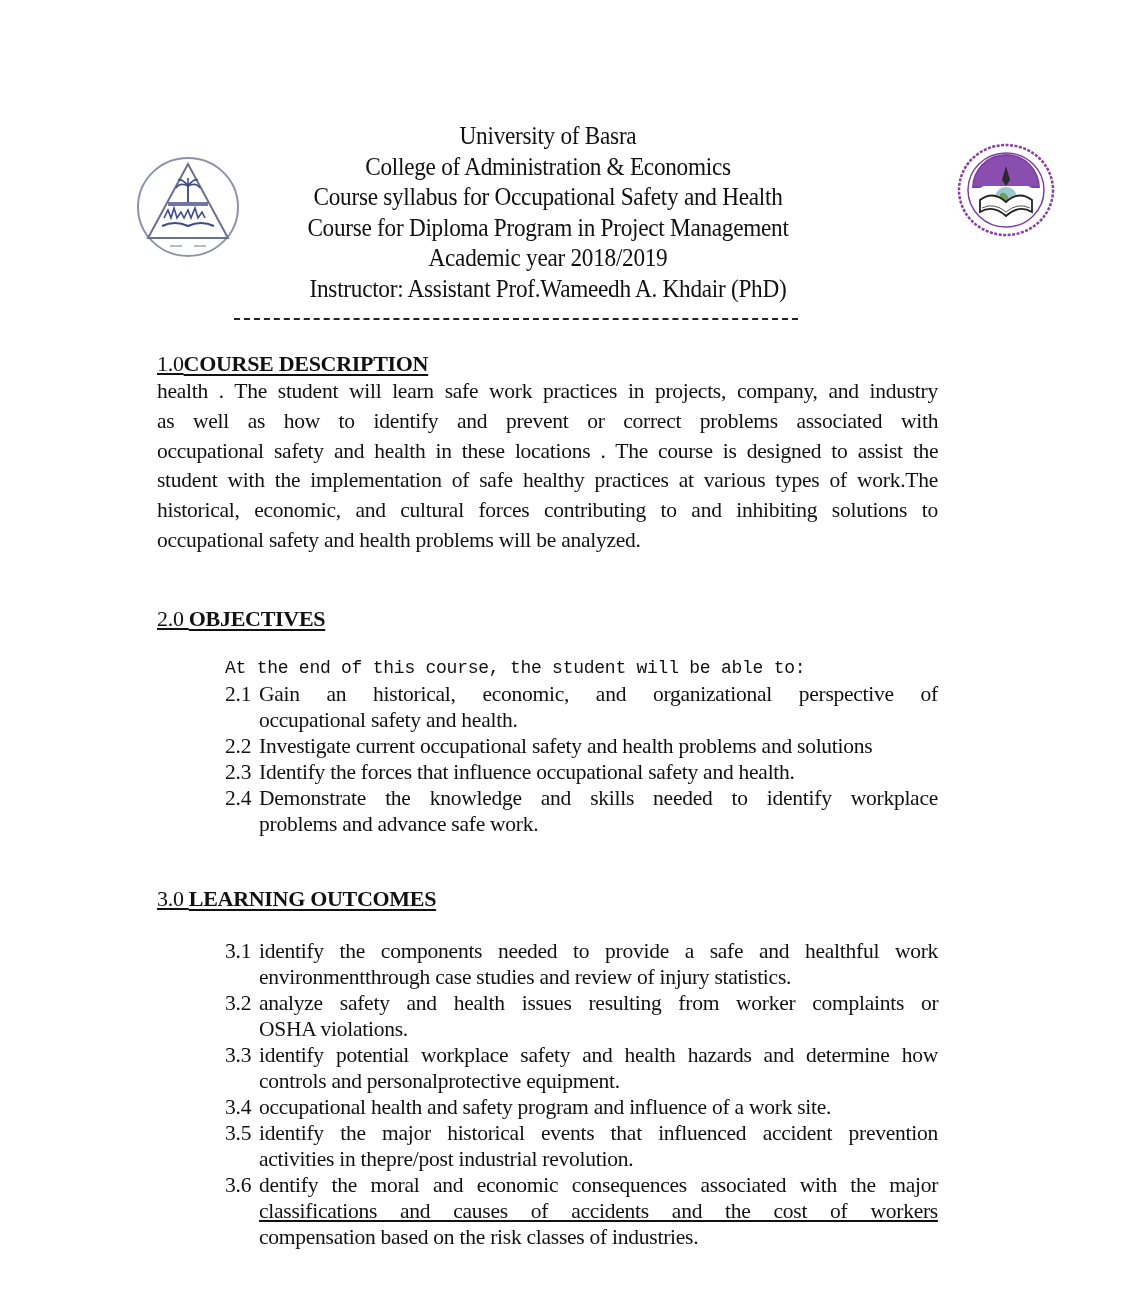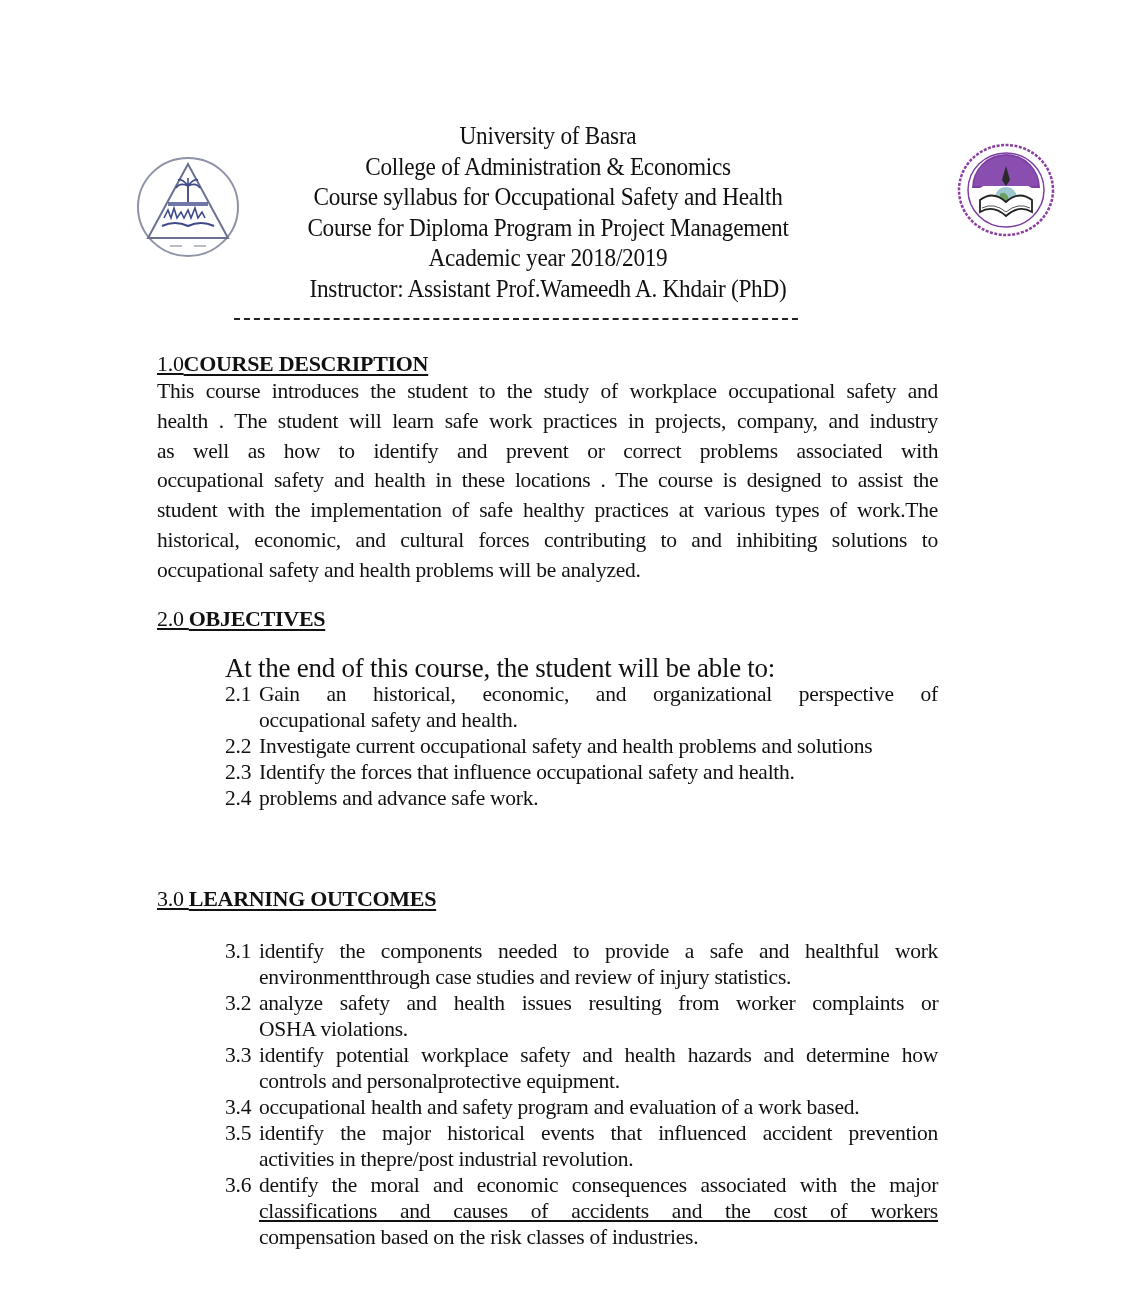--- a/index.html
+++ b/index.html
@@ -100,24 +100,25 @@
       white-space: nowrap;
       height: 29.8px;
     }
     .para-line.last {
       text-align-last: left;
     }
 
     .list-intro {
       position: absolute;
       left: 225px;
-      font-size: 27px;
+      font-size: 18px;
       line-height: 26px;
       letter-spacing: -0.25px;
       white-space: nowrap;
+      font-family: Liberation Mono, monospace;
     }
 
     .list {
       position: absolute;
       left: 225px;
       width: 713px;
       margin: 0;
       padding: 0;
       list-style: none;
       font-size: 21.5px;
@@ -192,21 +193,20 @@
     <span class="header-line">Academic year 2018/2019</span>
     <span class="header-line">Instructor: Assistant Prof.Wameedh A. Khdair (PhD)</span>
   </div>
 
   <div class="separator"></div>
 
   <div class="section-heading" style="top:351px;">
     <span class="num">1.0</span><span class="title">COURSE DESCRIPTION</span>
   </div>
   <div class="paragraph" style="top:377px;">
-    <span class="para-line" style="white-space: nowrap; display: block; word-spacing: 6.33333px;">This course introduces the student to the study of workplace occupational safety and</span>
     <span class="para-line" style="white-space: nowrap; display: block; word-spacing: 5.61538px;">health . The student will learn safe work practices in projects, company, and  industry</span>
     <span class="para-line" style="white-space: nowrap; display: block; word-spacing: 13.5px;">as well as how to identify and prevent or correct problems associated with</span>
     <span class="para-line" style="white-space: nowrap; display: block; word-spacing: 5px;">occupational safety and health in these locations . The course is designed to assist the</span>
     <span class="para-line" style="white-space: nowrap; display: block; word-spacing: 4.91667px;">student with the implementation of safe healthy practices at various types of work.The</span>
     <span class="para-line" style="white-space: nowrap; display: block; word-spacing: 9.4px;">historical, economic, and cultural forces contributing to and inhibiting solutions to</span>
     <span class="para-line last">occupational safety and health problems will be analyzed.</span>
   </div>
 
   <div class="section-heading" style="top:606px;">
     <span class="num">2.0 </span><span class="title">OBJECTIVES</span>
@@ -221,20 +221,21 @@
     <li class="list-item">
       <span class="item-num">2.2</span>
       <span class="item-line last">Investigate current occupational safety and health problems and solutions</span>
     </li>
     <li class="list-item">
       <span class="item-num">2.3</span>
       <span class="item-line last">Identify the forces that influence occupational safety and health.</span>
     </li>
     <li class="list-item">
       <span class="item-num">2.4</span>
+      <span class="item-line" style="white-space: nowrap; display: block; word-spacing: 13.875px;">Demonstrate the knowledge and skills needed to identify workplace</span>
       <span class="item-line last">problems and advance safe work.</span>
     </li>
   </ul>
 
   <div class="section-heading" style="top:886px;">
     <span class="num">3.0 </span><span class="title">LEARNING OUTCOMES</span>
   </div>
   <ul class="list" style="top:938px;">
     <li class="list-item">
       <span class="item-num">3.1</span>
@@ -246,21 +247,21 @@
       <span class="item-line" style="white-space: nowrap; display: block; word-spacing: 11.7778px;">analyze safety and health issues resulting from worker complaints or</span>
       <span class="item-line last">OSHA violations.</span>
     </li>
     <li class="list-item">
       <span class="item-num">3.3</span>
       <span class="item-line" style="white-space: nowrap; display: block; word-spacing: 6.88889px;">identify potential workplace safety and health hazards and determine how</span>
       <span class="item-line last">controls and personalprotective equipment.</span>
     </li>
     <li class="list-item">
       <span class="item-num">3.4</span>
-      <span class="item-line last">occupational health and safety program and evaluation of a work based.</span>
+      <span class="item-line last">occupational health and safety program and influence of a work site.</span>
     </li>
     <li class="list-item">
       <span class="item-num">3.5</span>
       <span class="item-line" style="white-space: nowrap; display: block; word-spacing: 11.125px;">identify the major historical events that influenced accident prevention</span>
       <span class="item-line last">activities in thepre/post industrial revolution.</span>
     </li>
     <li class="list-item">
       <span class="item-num">3.6</span>
       <span class="item-line" style="white-space: nowrap; display: block; word-spacing: 8.33333px;">dentify the moral and economic consequences associated with the major</span>
       <span class="item-line" style="white-space: nowrap; display: block; word-spacing: 17.7778px; text-decoration: underline;">classifications and causes of accidents and the cost of workers</span>

